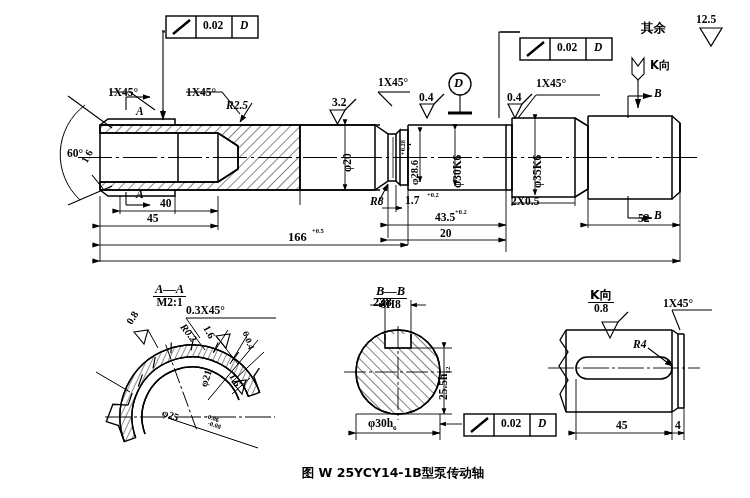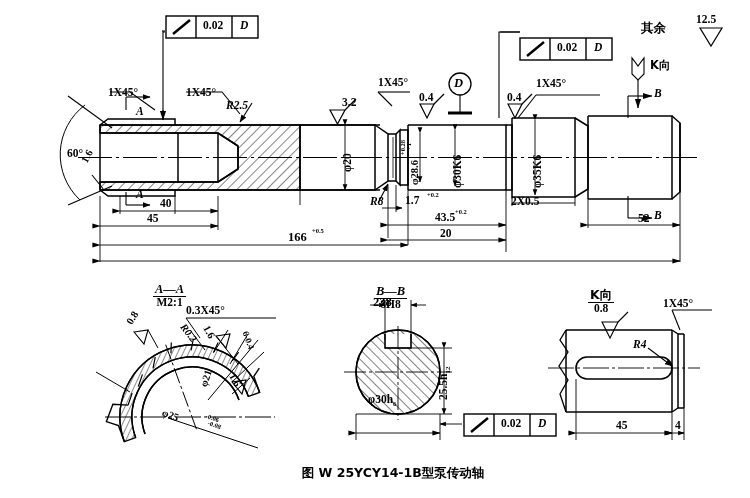--- a/index.html
+++ b/index.html
@@ -361,21 +361,21 @@
 
 <span class="lbl sz10 bold" style="left:108px;top:87px;">1X45°</span>
 <span class="lbl sz10 bold" style="left:186px;top:87px;">1X45°</span>
 <span class="lbl sz10 bold ital" style="left:226px;top:100px;">R2.5</span>
 <span class="lbl sz10 bold" style="left:378px;top:77px;">1X45°</span>
 <span class="lbl sz10 bold" style="left:536px;top:78px;">1X45°</span>
 <span class="lbl sz10 bold ital" style="left:370px;top:196px;">R8</span>
 
 <span class="lbl sz10 bold" style="left:67px;top:148px;">60°</span>
 <span class="lbl sz9 bold" style="left:80px;top:160px;transform:rotate(-62deg);transform-origin:0 0;">1.6</span>
-<span class="lbl sz10 bold" style="left:342px;top:97px;text-align:center;">3.2</span>
+<span class="lbl sz10 bold" style="left:332px;top:97px;text-align:center;">3.2</span>
 <span class="lbl sz10 bold" style="left:419px;top:92px;">0.4</span>
 <span class="lbl sz10 bold" style="left:507px;top:92px;">0.4</span>
 
 <span class="lbl sz10 bold rot90" style="left:342px;top:172px;">φ20</span>
 <span class="lbl sz9 bold rot90" style="left:410px;top:185px;">φ28.6</span>
 <span class="lbl sz6 bold rot90" style="left:400px;top:155px;">+0.28</span>
 <span class="lbl sz6 bold rot90" style="left:406px;top:150px;">+1</span>
 <span class="lbl sz10 bold rot90" style="left:452px;top:188px;">φ30K6</span>
 <span class="lbl sz10 bold rot90" style="left:532px;top:188px;">φ35K6</span>
 
@@ -416,21 +416,21 @@
 <span class="lbl sz6 bold" style="left:207px;top:413px;transform:rotate(20deg);transform-origin:0 0;">-0.06</span>
 <span class="lbl sz6 bold" style="left:209px;top:420px;transform:rotate(20deg);transform-origin:0 0;">-0.08</span>
 
 <div class="lbl" style="left:374px;top:285px;text-align:center;">
   <span class="frac">
     <span class="top sz11 bold ital">B—B</span>
     <span class="bot sz10 bold">8H8</span>
   </span>
 </div>
 <span class="lbl sz10 bold rot90" style="left:438px;top:400px;"><span>25.5h</span><span class="sub">12</span></span>
-<span class="lbl sz10 bold" style="left:368px;top:394px;"><span>φ30h</span><span class="sub">6</span></span>
+<span class="lbl sz10 bold" style="left:368px;top:418px;"><span>φ30h</span><span class="sub">6</span></span>
 
 <div class="lbl" style="left:588px;top:289px;text-align:center;">
   <span class="frac">
     <span class="top sz11 bold cn">K向</span>
     <span class="bot sz10 bold">0.8</span>
   </span>
 </div>
 <span class="lbl sz10 bold" style="left:663px;top:298px;">1X45°</span>
 <span class="lbl sz10 bold ital" style="left:633px;top:339px;">R4</span>
 <span class="lbl sz10 bold" style="left:616px;top:420px;">45</span>

